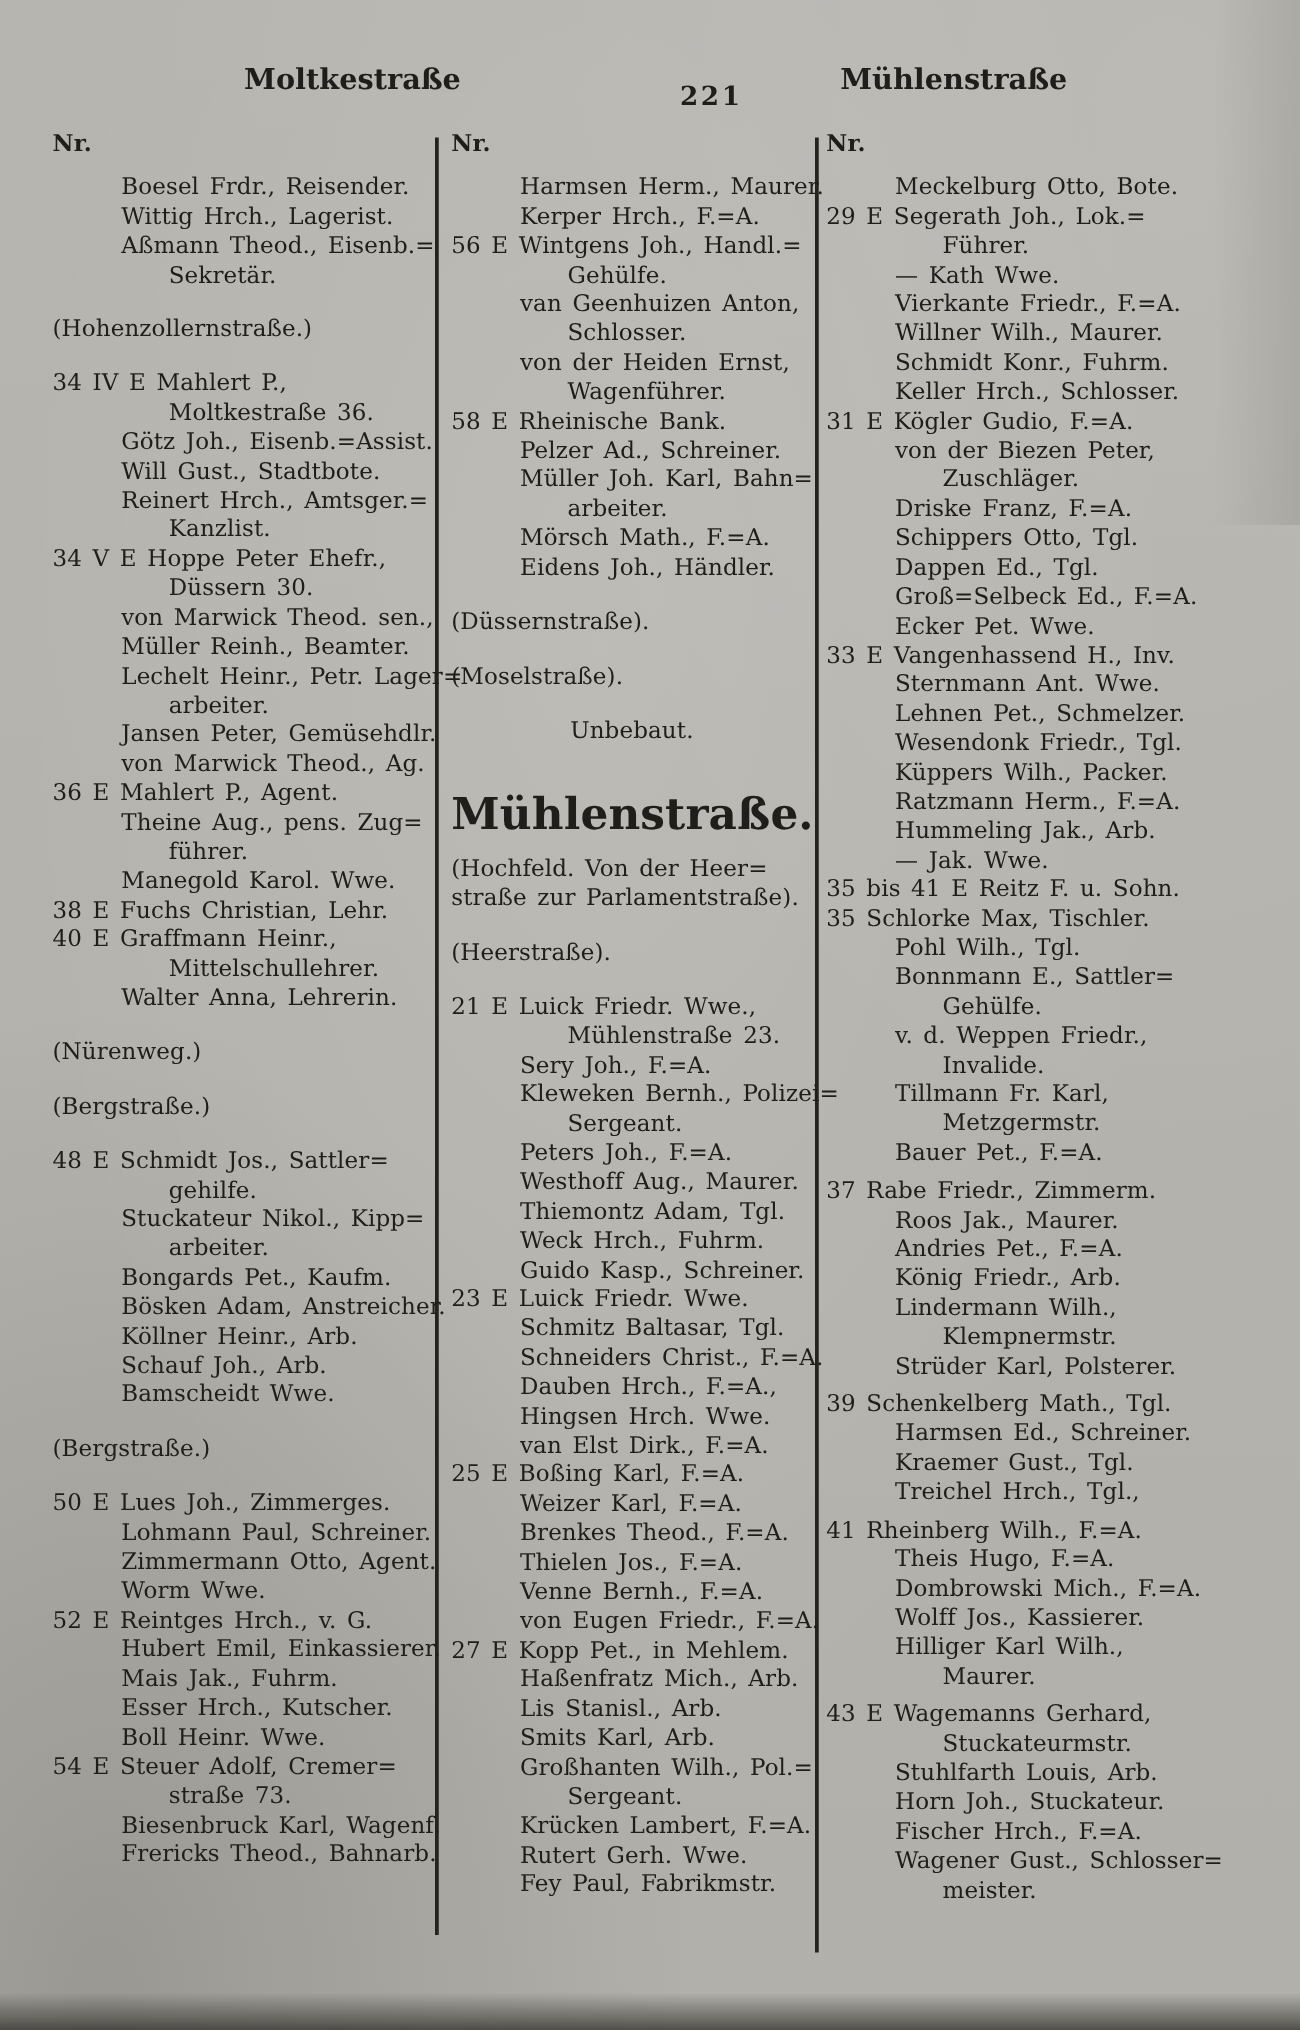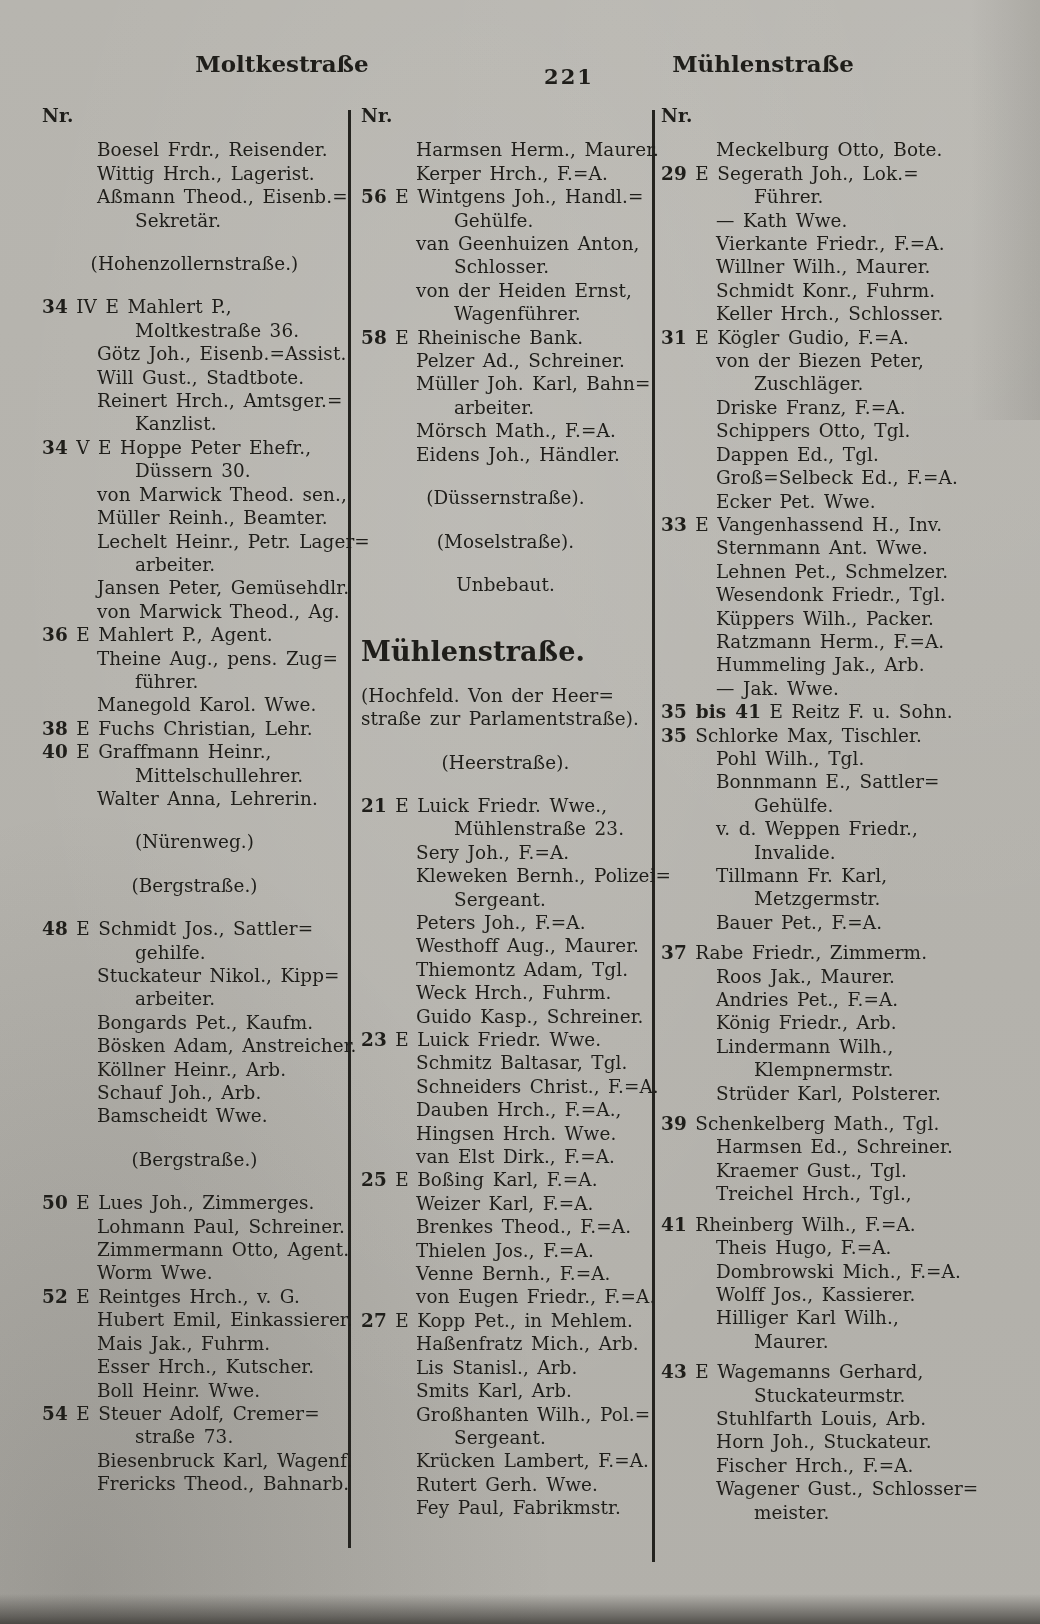--- a/index.html
+++ b/index.html
@@ -19,25 +19,25 @@
   .hdr-right{left:763px;}
   .pageno{position:absolute;left:521px;transform:translateX(-50%);font-size:21px;font-weight:bold;letter-spacing:2px;top:14px;margin-left:48px;}
   .col{position:absolute;top:104px;font-size:18.4px;line-height:23.4px;word-spacing:2.5px;letter-spacing:0.1px;}
   .col-1{left:42px;width:305px;}
   .col-2{left:361px;width:289px;}
   .col-3{left:661px;width:314px;}
   .nr{font-weight:bold;margin-bottom:11px;}
   .ln{white-space:nowrap;}
   .ln.i1{padding-left:55px;}
   .ln.i2{padding-left:93px;}
-  .ln b{font-weight:bold;margin-top:25px;}
+  .ln b{font-weight:normal;margin-top:25px;}
   .ln.mt{margin-top:7px;}
-  .street{text-align:center;margin:20px 0;white-space:nowrap;}
+  .street{margin:20px 0;white-space:nowrap;}
   .note{text-align:center;margin:20px 0;}
-  .heading{text-align:left;font-size:27px;font-weight:bold;margin:44px 0 20px;white-space:nowrap;}
+  .heading{text-align:left;font-size:35px;font-weight:bold;margin:44px 0 20px;white-space:nowrap;}
   .divider{position:absolute;width:3px;background:#24231f;}
   .divider-1{left:348px;top:110px;height:1438px;}
   .divider-2{left:652px;top:110px;height:1452px;}
   .shadow-bottom{position:absolute;left:0;bottom:0;width:100%;height:30px;
     background:linear-gradient(to bottom, rgba(50,48,44,0), rgba(50,48,44,0.55) 75%, rgba(40,38,34,0.7));}
   .shadow-corner{position:absolute;right:0;top:0;width:70px;height:420px;
     background:linear-gradient(to right, rgba(0,0,0,0), rgba(60,58,52,0.12));}
 </style>
 </head>
 <body>

